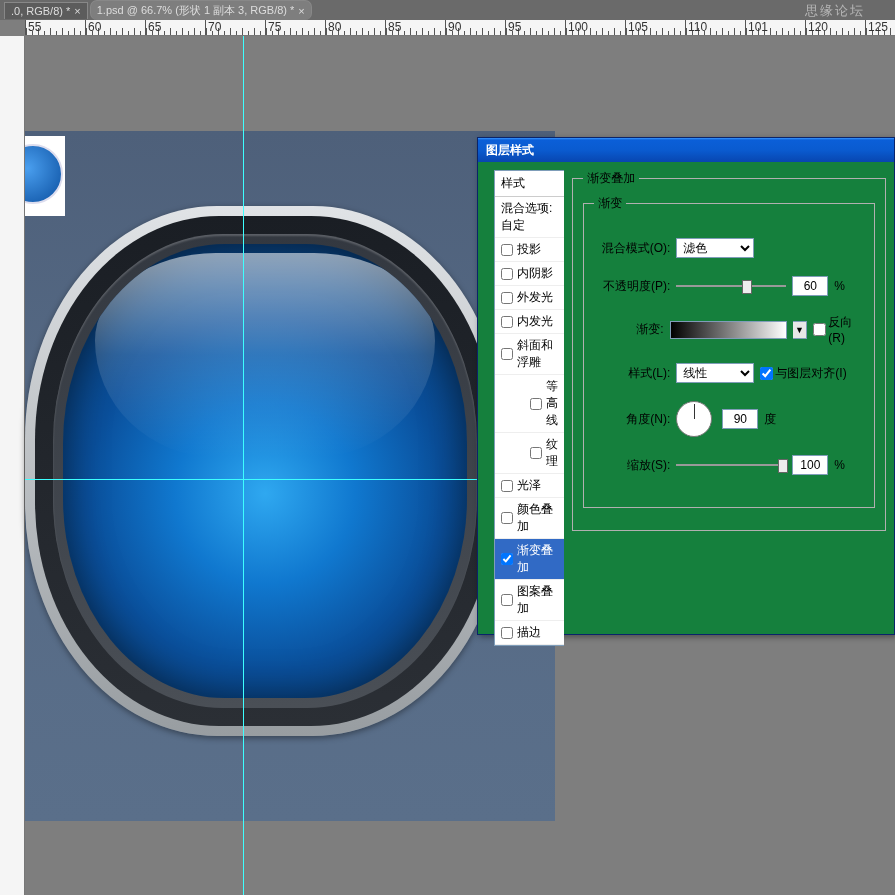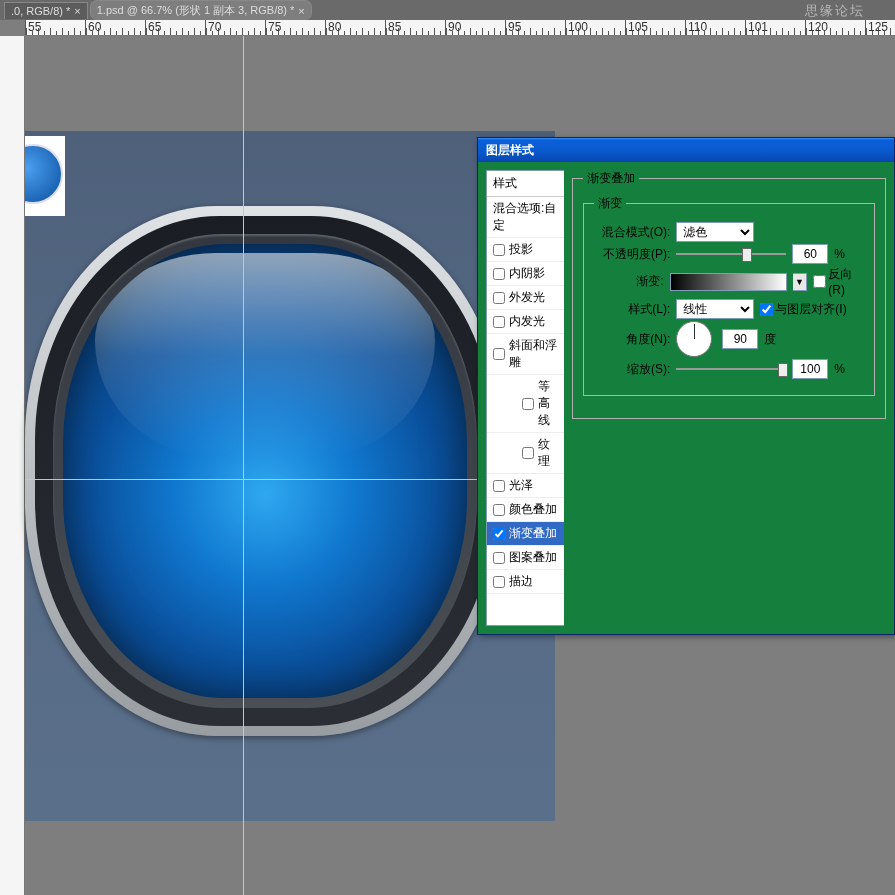--- a/index.html
+++ b/index.html
@@ -193,20 +193,21 @@
 .dialog-body {
   flex: 1;
   display: flex;
   padding: 8px 0 8px 8px;
 }
 .styles-list {
   width: 120px;
   background: #fff;
   border: 1px solid #7f9db9;
   border-right: none;
+  margin-left: 8px;
 }
 .styles-list .hdr {
   padding: 4px 6px;
   border-bottom: 1px solid #ccc;
 }
 .styles-list .row {
   padding: 3px 6px;
   border-bottom: 1px solid #eee;
   display: flex;
   align-items: center;
@@ -227,21 +228,21 @@
 }
 fieldset {
   border: 1px solid #b0b0b0;
   padding: 8px 10px 14px;
   margin-bottom: 8px;
 }
 legend { font-size: 12px; padding: 0 4px; }
 .form-row {
   display: flex;
   align-items: center;
-  margin: 2px 0;
+  margin: 18px 0;
   gap: 6px;
 }
 .lbl { width: 76px; text-align: right; font-size: 12px; }
 select, input.txt {
   border: 1px solid #7f9db9;
   font-size: 12px;
   height: 20px;
   padding: 1px 2px;
   background: #fff;
 }

